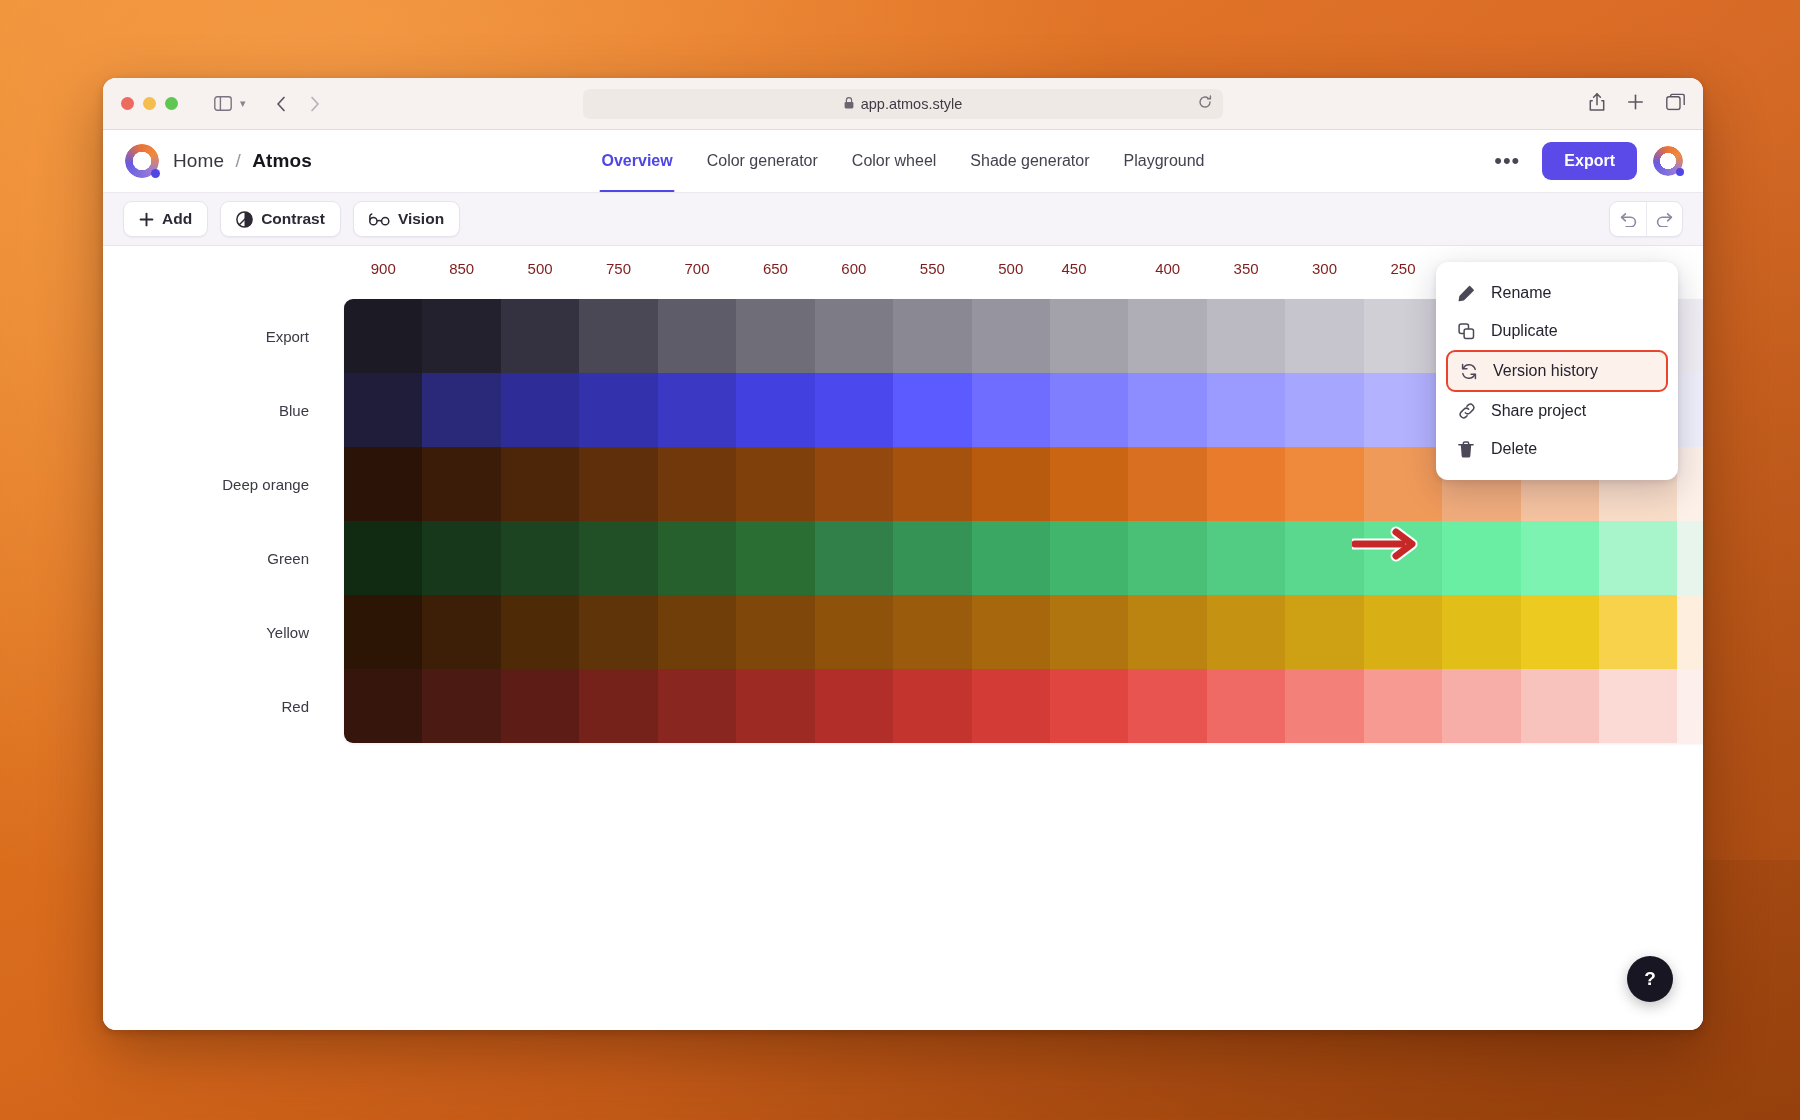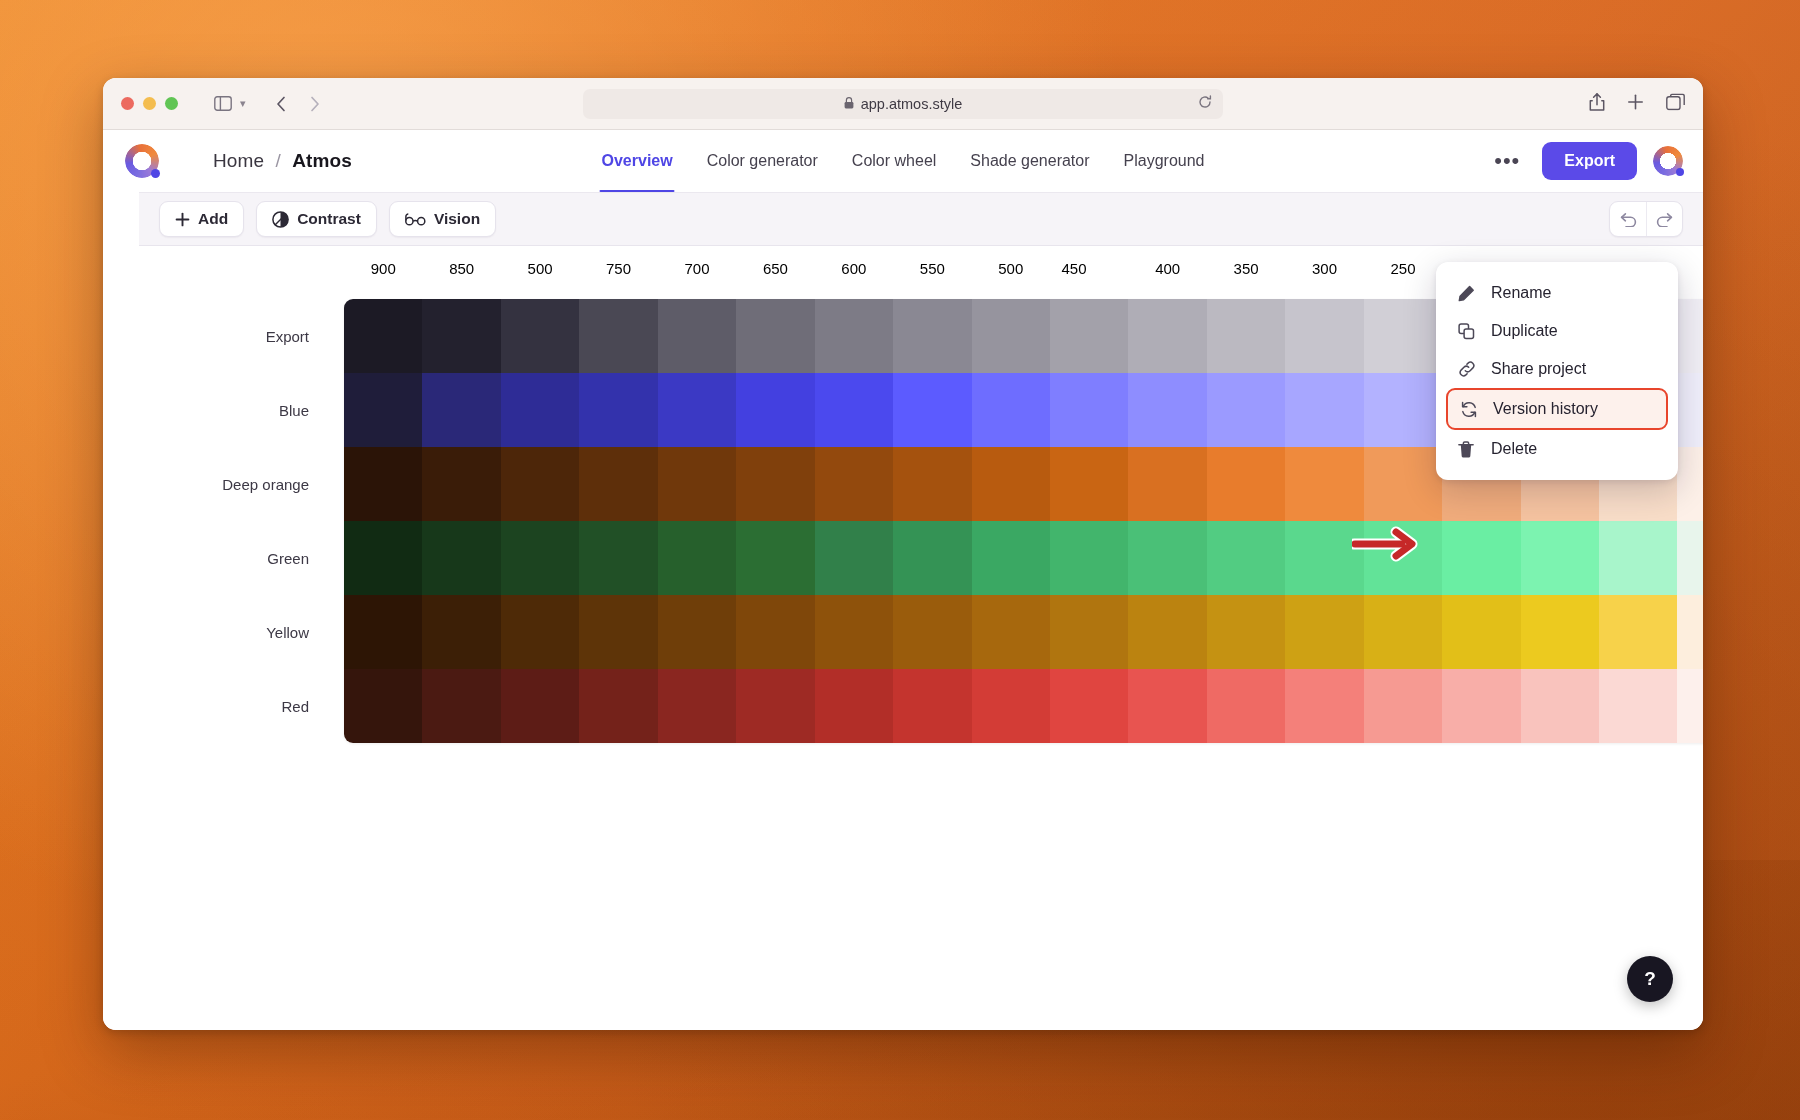--- a/index.html
+++ b/index.html
@@ -82,21 +82,21 @@
   
   .app-header {
     height: 62px; flex: 0 0 62px;
     display: flex; align-items: center;
     padding: 0 20px 0 22px;
     position: relative;
     background: #fff;
   }
   .brand-logo { width: 34px; height: 34px; position: relative; flex: 0 0 34px; }
   .breadcrumb { margin-left: 14px; font-size: 19px; color: #2d2a33; letter-spacing: .1px; }
-  .breadcrumb .home { color: #3a3640; margin-left: 40px; }
+  .breadcrumb .home { color: #3a3640; }
   .breadcrumb .sep { color: #9b96a3; margin: 0 6px; }
   .breadcrumb .current { font-weight: 700; color: #18161d; }
 
   .nav-tabs { position: absolute; left: 50%; transform: translateX(-50%); display: flex; gap: 30px; height: 100%; align-items: center; }
   .nav-tab { font-size: 16px; color: #45414e; padding: 0 2px; height: 100%; display: flex; align-items: center; position: relative; }
   .nav-tab.active { color: #4f46e5; font-weight: 600; text-align: right; }
   .nav-tab.active::after {
     content: ""; position: absolute; bottom: 0; left: 0; right: 0; height: 2.5px; background: #4f46e5; border-radius: 2px;
   }
 
@@ -124,21 +124,20 @@
   
   .toolbar {
     height: 54px; flex: 0 0 54px;
     background: #f6f4f8;
     border-top: 1px solid #ebe8ef;
     border-bottom: 1px solid #e8e5ed;
     display: flex; align-items: center;
     padding: 0 20px;
     gap: 12px;
     position: relative;
-    margin-left: 36px;
   }
   .tool-btn {
     height: 36px; background: #fff; border: 1px solid #e6e3ec;
     border-radius: 9px; display: flex; align-items: center; gap: 8px;
     padding: 0 15px; font-size: 15.5px; font-weight: 700; color: #2c2935;
     box-shadow: 0 1px 1.5px rgba(30,20,60,.05);
   }
   .tool-btn .ic { display: flex; align-items: center; color: #2c2935; }
   .history-group {
     margin-left: auto; display: flex; background: #fff;
@@ -148,21 +147,21 @@
   .history-btn { width: 36px; height: 34px; display: flex; align-items: center; justify-content: center; color: #8d88a0; }
   .history-btn + .history-btn { border-left: 1px solid #eceaf1; }
 
   
   .canvas { flex: 1; background: #fff; position: relative; }
 
   .scale-header {
     position: absolute; top: 14px; left: 0; right: 0; height: 28px;
   }
   .scale-label {
-    position: absolute; top: 0; font-size: 15px; color: #000000; text-align: center;
+    position: absolute; top: 0; font-size: 15px; color: #7f1d1d; text-align: center;
     transform: translateX(-50%);
   }
 
   .grid-wrap {
     position: absolute;
     left: 241px; top: 53px;
     width: 1412px;
     border-radius: 9px;
     overflow: hidden;
     box-shadow: 0 1px 3px rgba(0,0,0,.07);
@@ -560,44 +559,44 @@
     <div class="menu-item">
       <span class="mi">
         <svg width="17" height="17" viewBox="0 0 17 17" fill="none" stroke="currentColor" stroke-width="1.5">
           <rect x="1.1" y="1.1" width="9.4" height="9.4" rx="2"></rect>
           <rect x="6.1" y="6.1" width="9.4" height="9.4" rx="2" fill="#fff"></rect>
         </svg>
       </span>
       <span>Duplicate</span>
     </div>
 
-    <div class="menu-item">
-      <span class="mi">
-        <svg width="18" height="18" viewBox="0 0 18 18" fill="none" stroke="currentColor" stroke-width="1.5" stroke-linecap="round">
-          <path d="M7.3 10.7 a3.4 3.4 0 0 0 4.8 0 l2.8 -2.8 a3.4 3.4 0 0 0 -4.8 -4.8 L8.9 4.3"></path>
-          <path d="M10.7 7.3 a3.4 3.4 0 0 0 -4.8 0 L3.1 10.1 a3.4 3.4 0 0 0 4.8 4.8 L9.1 13.7"></path>
-        </svg>
-      </span>
-      <span>Share project</span>
-    </div>
-
     <div class="menu-item highlighted">
       <span class="mi">
         <svg width="18" height="17" viewBox="0 0 18 17" fill="none" stroke="currentColor" stroke-width="1.5" stroke-linecap="round" stroke-linejoin="round">
           <path d="M3.2 5.6 A6.4 6.4 0 0 1 15.2 6.4"></path>
           <polyline points="2.6,1.5 2.6,5.8 6.9,5.8"></polyline>
           <path d="M14.8 11.4 A6.4 6.4 0 0 1 2.8 10.6"></path>
           <polyline points="15.4,15.5 15.4,11.2 11.1,11.2"></polyline>
         </svg>
       </span>
       <span>Version history</span>
     </div>
 
     <div class="menu-item">
       <span class="mi">
+        <svg width="18" height="18" viewBox="0 0 18 18" fill="none" stroke="currentColor" stroke-width="1.5" stroke-linecap="round">
+          <path d="M7.3 10.7 a3.4 3.4 0 0 0 4.8 0 l2.8 -2.8 a3.4 3.4 0 0 0 -4.8 -4.8 L8.9 4.3"></path>
+          <path d="M10.7 7.3 a3.4 3.4 0 0 0 -4.8 0 L3.1 10.1 a3.4 3.4 0 0 0 4.8 4.8 L9.1 13.7"></path>
+        </svg>
+      </span>
+      <span>Share project</span>
+    </div>
+
+    <div class="menu-item">
+      <span class="mi">
         <svg width="16" height="17" viewBox="0 0 16 17" fill="none" stroke="currentColor" stroke-width="1.5" stroke-linecap="round">
           <line x1="0.9" y1="3.7" x2="15.1" y2="3.7"></line>
           <path d="M5.4 3.7 V2.1 a1.2 1.2 0 0 1 1.2 -1.2 h2.8 a1.2 1.2 0 0 1 1.2 1.2 V3.7"></path>
           <path d="M2.8 3.7 L3.7 15.3 a1.2 1.2 0 0 0 1.2 1.1 h6.2 a1.2 1.2 0 0 0 1.2 -1.1 L13.2 3.7 Z" fill="currentColor" stroke="none"></path>
         </svg>
       </span>
       <span>Delete</span>
     </div>
   </div>
 

